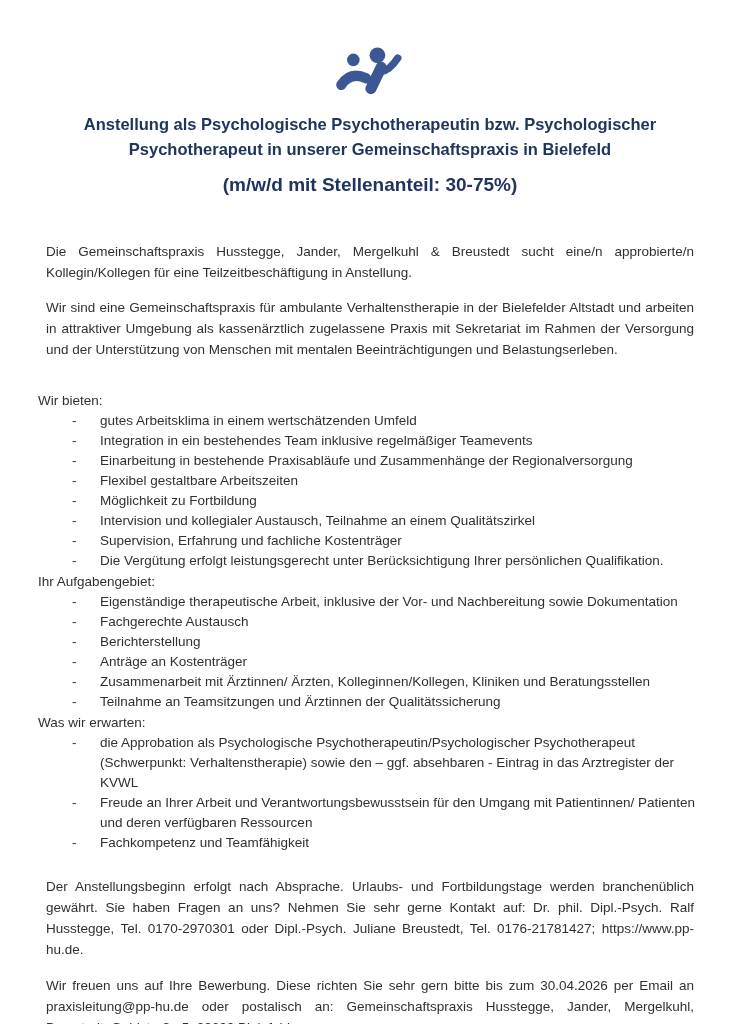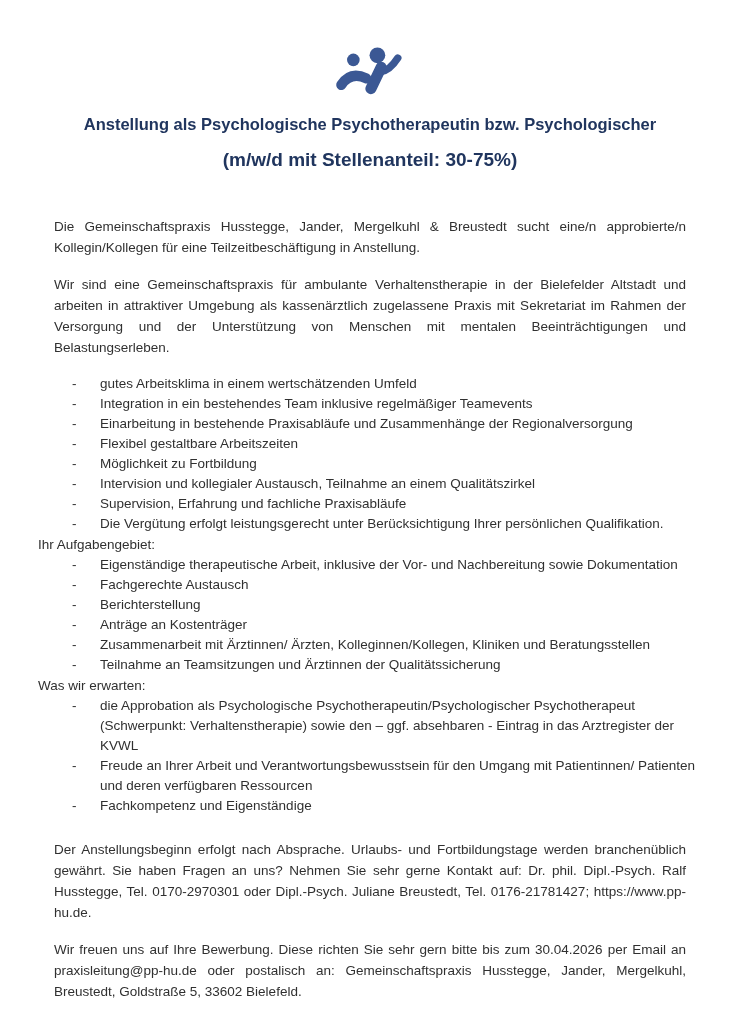--- a/index.html
+++ b/index.html
@@ -17,21 +17,21 @@
   .title{
     margin:16px 0 0;font-size:16.5px;line-height:25px;font-weight:bold;
     text-align:center;color:var(--heading-color,#20355e);
   }
   .subtitle{
     margin:10px 0 0;font-size:19px;line-height:25px;font-weight:bold;
     text-align:center;color:var(--heading-color,#20355e);
   }
   .para{
     font-size:13.5px;line-height:21px;color:var(--body-color,#303030);
-    text-align:justify;margin:16px;
+    text-align:justify;margin:8px;
   }
   .p1{margin-top:44px;}
   .p2{margin-top:14px;}
   .section-heading{
     margin:0;font-size:13.5px;line-height:21px;font-weight:normal;
     color:var(--body-color,#303030);
   }
   .h-offer{margin-top:30px;}
   .h-tasks{}
   .h-expect{}
@@ -56,28 +56,29 @@
   <div class="logo-wrap">
     <svg class="logo-svg" width="72" height="50" viewBox="0 0 76 54" aria-hidden="true">
       <circle cx="20" cy="15" r="6.8"></circle>
       <path d="M7 42 Q17 27 34 35" stroke-width="11" stroke-linecap="round"></path>
       <circle cx="46" cy="10" r="8.5"></circle>
       <path d="M39 46 L50 23" stroke-width="12" stroke-linecap="round"></path>
       <path d="M49 28 Q59 27 68 13" stroke-width="8" stroke-linecap="round"></path>
     </svg>
   </div>
 
-  <h1 class="title"><span>Anstellung als Psychologische Psychotherapeutin bzw. Psychologischer</span><br></h1>
+  <h1 class="title"><span>Anstellung als Psychologische Psychotherapeutin bzw. Psychologischer</span><br><span>Psychotherapeut in unserer Gemeinschaftspraxis in Bielefeld</span></h1>
 
   <h2 class="subtitle">(m/w/d mit Stellenanteil: 30-75%)</h2>
 
   <p class="para p1">Die Gemeinschaftspraxis Husstegge, Jander, Mergelkuhl &amp; Breustedt sucht eine/n approbierte/n Kollegin/Kollegen für eine Teilzeitbeschäftigung in Anstellung.</p>
 
   <p class="para p2">Wir sind eine Gemeinschaftspraxis für ambulante Verhaltenstherapie in der Bielefelder Altstadt und arbeiten in attraktiver Umgebung als kassenärztlich zugelassene Praxis mit Sekretariat im Rahmen der Versorgung und der Unterstützung von Menschen mit mentalen Beeinträchtigungen und Belastungserleben.</p>
 
+  <p class="section-heading h-offer">Wir bieten:</p>
   <ul class="dash-list">
     <li class="li">
         <span class="dash">-</span>
         <span class="li-text">gutes Arbeitsklima in einem wertschätzenden Umfeld</span>
       </li>
     <li class="li">
         <span class="dash">-</span>
         <span class="li-text">Integration in ein bestehendes Team inklusive regelmäßiger Teamevents</span>
       </li>
     <li class="li">
@@ -91,21 +92,21 @@
     <li class="li">
         <span class="dash">-</span>
         <span class="li-text">Möglichkeit zu Fortbildung</span>
       </li>
     <li class="li">
         <span class="dash">-</span>
         <span class="li-text">Intervision und kollegialer Austausch, Teilnahme an einem Qualitätszirkel</span>
       </li>
     <li class="li">
         <span class="dash">-</span>
-        <span class="li-text">Supervision, Erfahrung und fachliche Praxisabläufe</span>
+        <span class="li-text">Supervision, Erfahrung und fachliche Kostenträger</span>
       </li>
     <li class="li">
         <span class="dash">-</span>
         <span class="li-text">Die Vergütung erfolgt leistungsgerecht unter Berücksichtigung Ihrer persönlichen Qualifikation.</span>
       </li>
   </ul>
 
   <p class="section-heading h-tasks">Ihr Aufgabengebiet:</p>
   <ul class="dash-list">
     <li class="li">
@@ -139,21 +140,21 @@
     <li class="li">
         <span class="dash">-</span>
         <span class="li-text">die Approbation als Psychologische Psychotherapeutin/Psychologischer Psychotherapeut (Schwerpunkt: Verhaltenstherapie) sowie den – ggf. absehbaren - Eintrag in das Arztregister der KVWL</span>
       </li>
     <li class="li">
         <span class="dash">-</span>
         <span class="li-text">Freude an Ihrer Arbeit und Verantwortungsbewusstsein für den Umgang mit Patientinnen/ Patienten und deren verfügbaren Ressourcen</span>
       </li>
     <li class="li">
         <span class="dash">-</span>
-        <span class="li-text">Fachkompetenz und Eigenständige</span>
+        <span class="li-text">Fachkompetenz und Teamfähigkeit</span>
       </li>
   </ul>
 
   <p class="para closing-1"><span>Der Anstellungsbeginn erfolgt nach Absprache. Urlaubs- und Fortbildungstage werden branchenüblich gewährt. Sie haben Fragen an uns? Nehmen Sie sehr gerne Kontakt auf: Dr. phil. Dipl.-Psych. Ralf Husstegge, Tel. 0170-2970301 oder Dipl.-Psych. Juliane Breustedt, Tel. 0176-21781427; </span><a class="link">https://www.pp-hu.de</a><span>.</span></p>
 
   <p class="para closing-2"><span>Wir freuen uns auf Ihre Bewerbung. Diese richten Sie sehr gern bitte bis zum 30.04.2026 per Email an </span><a class="link">praxisleitung@pp-hu.de</a><span> oder postalisch an: Gemeinschaftspraxis Husstegge, Jander, Mergelkuhl, Breustedt, Goldstraße 5, 33602 Bielefeld.</span></p>
 
 </div>
 
 </body></html>

